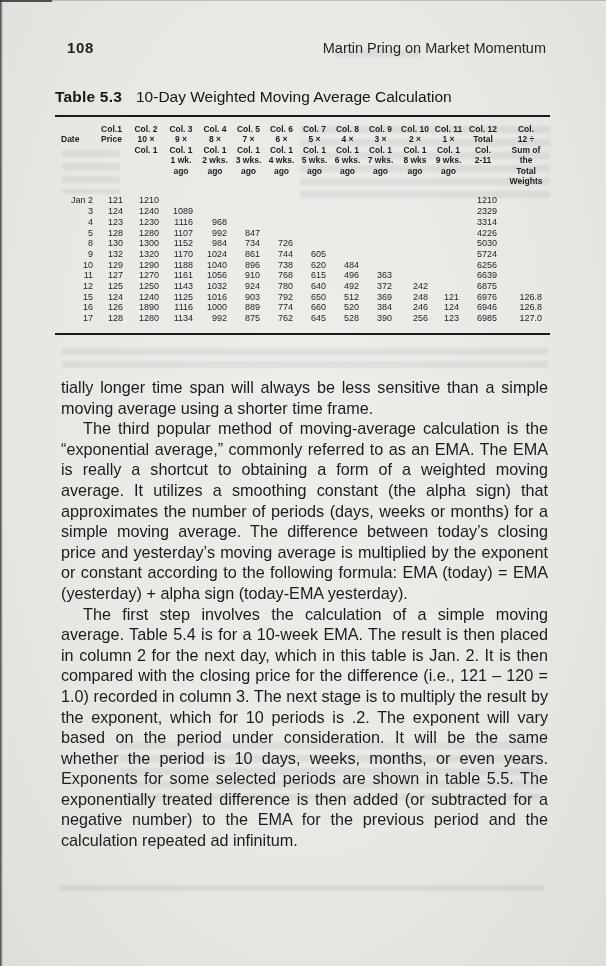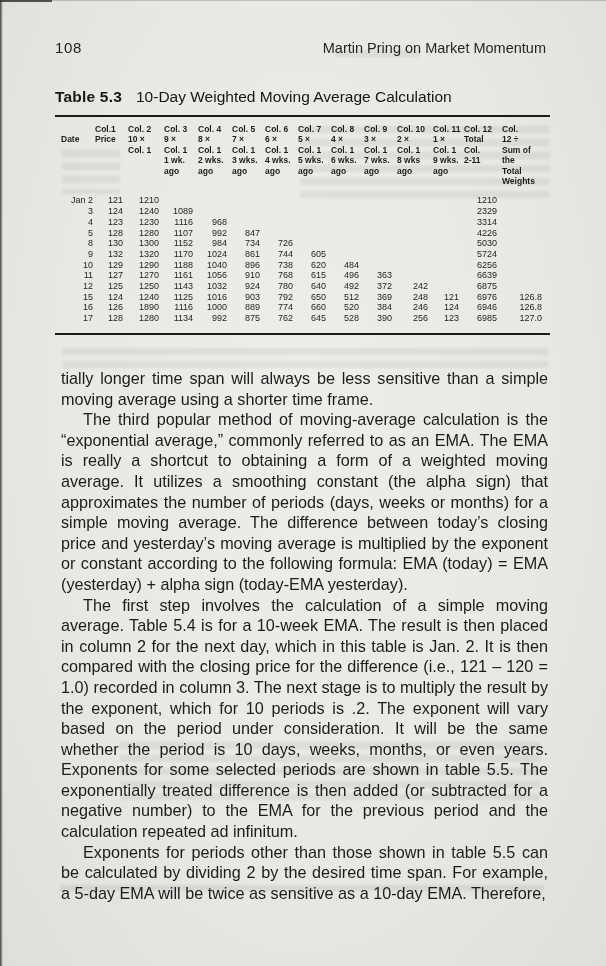--- a/index.html
+++ b/index.html
@@ -16,41 +16,41 @@
   }
   
   .edge-left{position:absolute;left:0;top:0;bottom:0;width:3px;
     background:linear-gradient(to right, rgba(35,35,35,.85), rgba(35,35,35,0));}
   .edge-top{position:absolute;top:0;left:0;width:52px;height:2px;background:rgba(45,45,45,.8);}
   .edge-top-faint{position:absolute;top:0;left:0;right:0;height:1px;background:rgba(60,60,60,.25);}
 
   
   .running-head{position:absolute;top:39px;left:55px;right:60px;
     display:flex;justify-content:space-between;align-items:baseline;}
-  .page-number{font-weight:400;font-size:15px;letter-spacing:.6px;}
+  .page-number{font-weight:700;font-size:15px;letter-spacing:.6px;margin-left:12px;}
   .running-title{font-size:14.5px;color:#262626;}
 
   
   .table-block{position:absolute;left:55px;top:88px;width:495px;--cols:40px 33px 36px 34px 34px 33px 33px 33px 33px 33px 36px 31px 38px 48px;}
   .caption{font-size:15.5px;margin:0 0 9px 0;color:#161616;}
   .caption-label{font-weight:700;margin-right:14px;letter-spacing:.2px;}
   .rule{height:2px;background:#1b1b1b;}
   .thead{display:grid;grid-template-columns:var(--cols);margin-top:7px;}
-  .th{font-size:8.5px;font-weight:700;line-height:10.4px;text-align:left;color:#1d1d1d;}
+  .th{font-size:8.5px;font-weight:700;line-height:10.4px;text-align:center;color:#1d1d1d;}
   .th-line{min-height:10.4px;white-space:nowrap;}
   .th:first-child{text-align:left;padding-left:6px;}
   .tbody{margin-top:9px;}
   .tr{display:grid;grid-template-columns:var(--cols);}
   .td{font-size:9px;line-height:10.7px;text-align:right;padding-right:5px;color:#242424;white-space:nowrap;}
   .td:first-child{padding-right:2px;}
   .td:last-child{padding-right:8px;}
   .rule-bottom{margin-top:9px;}
 
   
-  .body-text{position:absolute;left:61px;top:368px;width:487px;
+  .body-text{position:absolute;left:61px;top:377px;width:487px;
     font-size:16.2px;line-height:20.6px;text-align:justify;color:#1c1c1c;}
   .body-text p{margin:0;}
   .body-text p.indent{text-indent:22px;}
 
   
   .ghost{position:absolute;filter:blur(1.2px);pointer-events:none;
     background:repeating-linear-gradient(180deg, rgba(110,110,122,.10) 0 7px, rgba(0,0,0,0) 7px 13px);}
   .ghost-line{position:absolute;filter:blur(.8px);height:6px;pointer-events:none;
     background:rgba(110,110,122,.12);}
 </style>
@@ -365,15 +365,14 @@
           <div class="td">127.0</div>
         </div>
       </div>
     <div class="rule rule-bottom"></div>
   </div>
 
   <div class="body-text">
     <p>tially longer time span will always be less sensitive than a simple moving average using a shorter time frame.</p>
     <p class="indent">The third popular method of moving-average calculation is the “exponential average,” commonly referred to as an EMA. The EMA is really a shortcut to obtaining a form of a weighted moving average. It utilizes a smoothing constant (the alpha sign) that approximates the number of periods (days, weeks or months) for a simple moving average. The difference between today’s closing price and yesterday’s moving average is multiplied by the exponent or constant according to the following formula: EMA (today) = EMA (yesterday) + alpha sign (today-EMA yesterday).</p>
     <p class="indent">The first step involves the calculation of a simple moving average. Table 5.4 is for a 10-week EMA. The result is then placed in column 2 for the next day, which in this table is Jan. 2. It is then compared with the closing price for the difference (i.e., 121 – 120 = 1.0) recorded in column 3. The next stage is to multiply the result by the exponent, which for 10 periods is .2. The exponent will vary based on the period under consideration. It will be the same whether the period is 10 days, weeks, months, or even years. Exponents for some selected periods are shown in table 5.5. The exponentially treated difference is then added (or subtracted for a negative number) to the EMA for the previous period and the calculation repeated ad infinitum.</p>
-    <p class="indent">Exponents for periods other than those shown in table 5.5 can be calculated by dividing 2 by the desired time span. For example, a 5-day EMA will be twice as sensitive as a 10-day EMA. Therefore,</p>
   </div>
 </div>
 
 </body></html>

